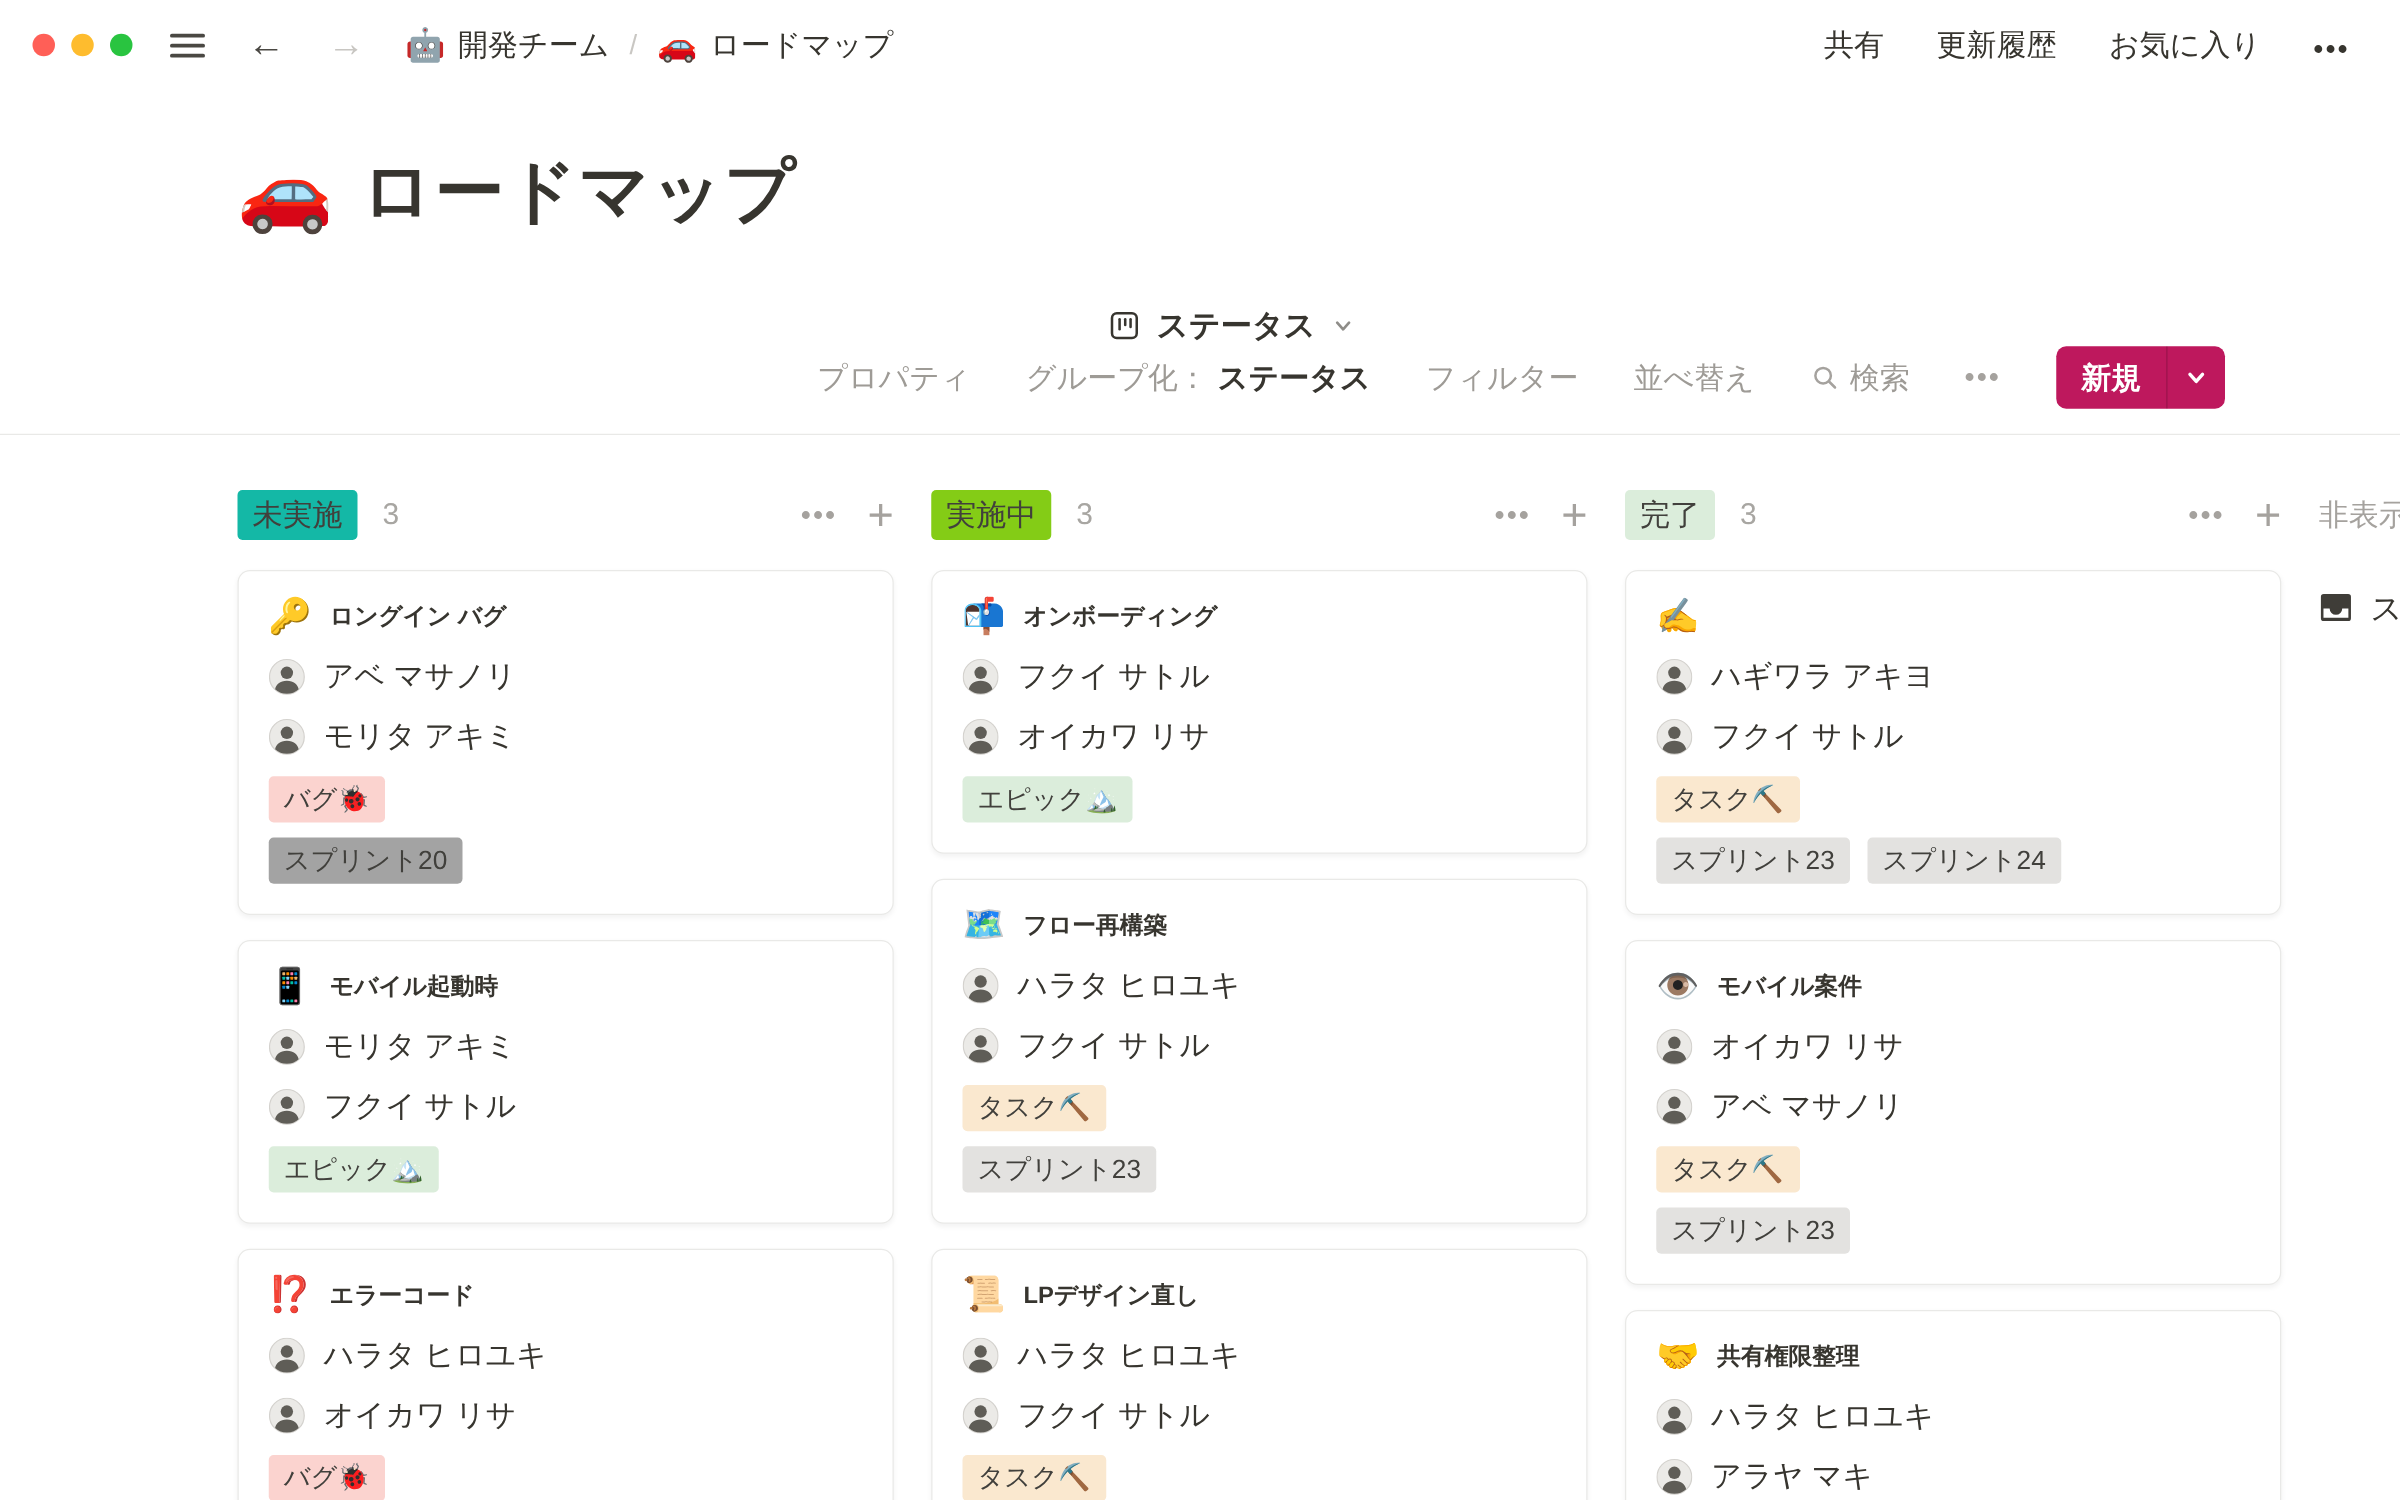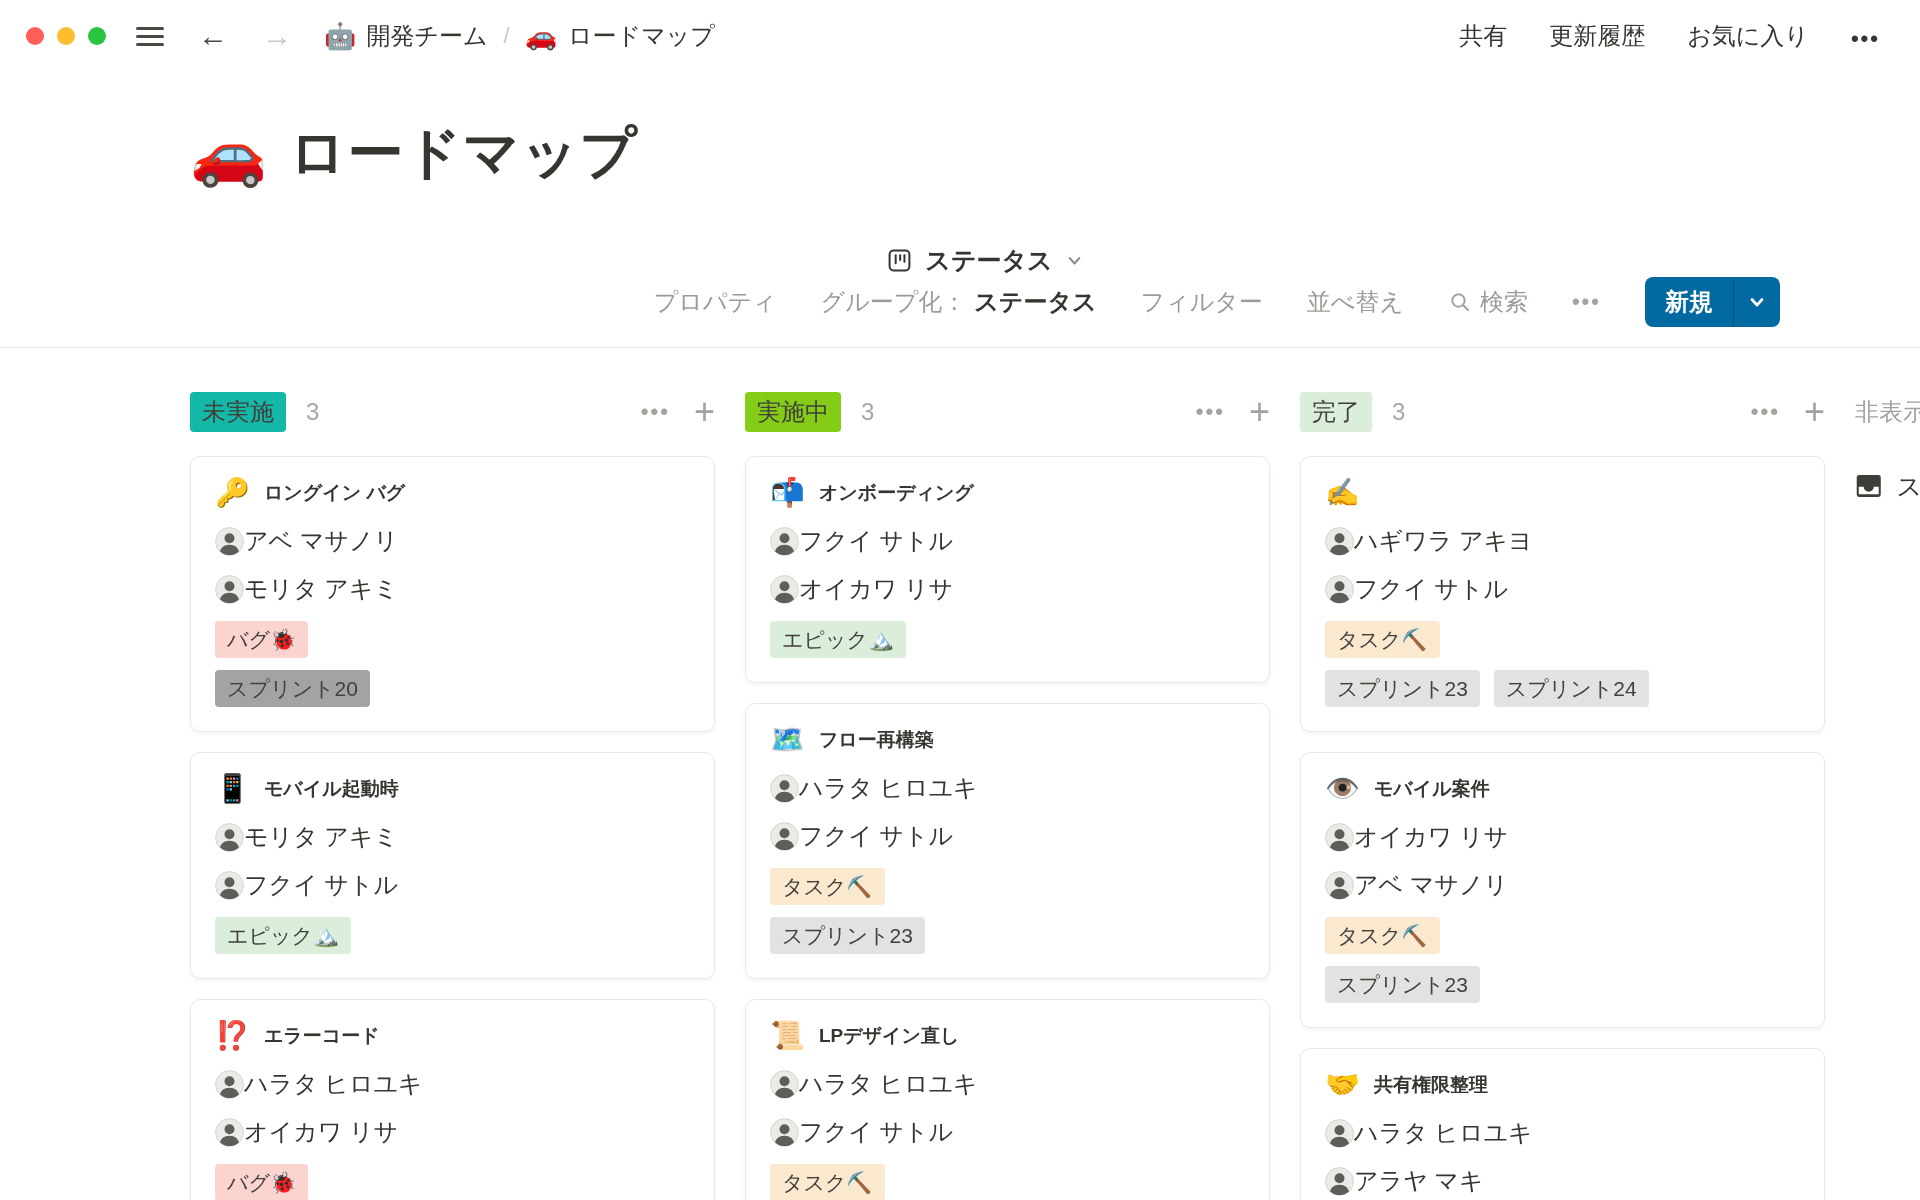--- a/index.html
+++ b/index.html
@@ -49,21 +49,21 @@
   .badge { font-size:24px; padding:4px 12px; border-radius:4px; color:#41403C; cursor:pointer; }
   .count { margin-left:20px; font-size:24px; color:#A8A6A2; }
   .spacer { flex:1; }
   .col-dots { color:#A5A29E; letter-spacing:2px; font-size:22px; font-weight:bold; cursor:pointer; }
   .col-plus { color:#A5A29E; font-size:36px; font-weight:300; line-height:0.8; margin-left:24px; cursor:pointer; }
   .card { background:#fff; border:1px solid #E9E9E7; border-radius:10px; box-shadow:0 2px 4px rgba(15,15,15,0.05);
           padding:22px 24px 24px; margin-bottom:20px; cursor:pointer; }
   .card-title { display:flex; align-items:center; gap:14px; margin-bottom:18px; }
   .card-title .emj { font-size:28px; line-height:1; }
   .card-title .t { font-size:19px; font-weight:600; white-space:nowrap; }
-  .assignee { display:flex; align-items:center; margin-bottom:16px; font-size:24px; }
+  .assignee { display:flex; align-items:center; gap:15px; margin-bottom:16px; font-size:24px; }
   .avatar { width:29px; height:29px; flex:0 0 auto; }
   .avatar svg { display:block; }
   .tag-row { display:flex; gap:14px; margin-top:12px; }
   .pill { font-size:21px; padding:7px 12px; border-radius:4px; color:#41403C; white-space:nowrap; line-height:1.1; }
 
   
   .hidden-col { flex:0 0 auto; width:220px; }
   .hidden-label { font-size:24px; color:#A5A29E; height:40px; display:flex; align-items:center; margin-bottom:36px; }
   .hidden-item { display:flex; align-items:center; gap:14px; font-size:25px; font-weight:500; white-space:nowrap; cursor:pointer; }
 </style>
@@ -132,21 +132,21 @@
       <span class="tb-item">フィルター</span>
       <span class="tb-item">並べ替え</span>
       <span class="tb-item">
         <svg width="24" height="24" viewBox="0 0 24 24" fill="none" stroke="#A5A29E" stroke-width="2" stroke-linecap="round">
             <circle cx="10.5" cy="10.5" r="6.2"></circle>
             <line x1="15.2" y1="15.2" x2="20" y2="20"></line>
           </svg>
         <span>検索</span>
       </span>
       <span class="tb-dots">•••</span>
-      <span class="new-btn" style="background: #0369a1;">
+      <span class="new-btn" style="background: #be185d;">
         <span class="lbl">新規</span>
         <span class="split"></span>
         <span class="arr">
           <svg width="20" height="20" viewBox="0 0 16 16" fill="none" stroke="#ffffff" stroke-width="2.2" stroke-linecap="round" stroke-linejoin="round">
               <polyline points="4,6 8,10.5 12,6"></polyline>
             </svg>
         </span>
       </span>
     </div>
   </div>

